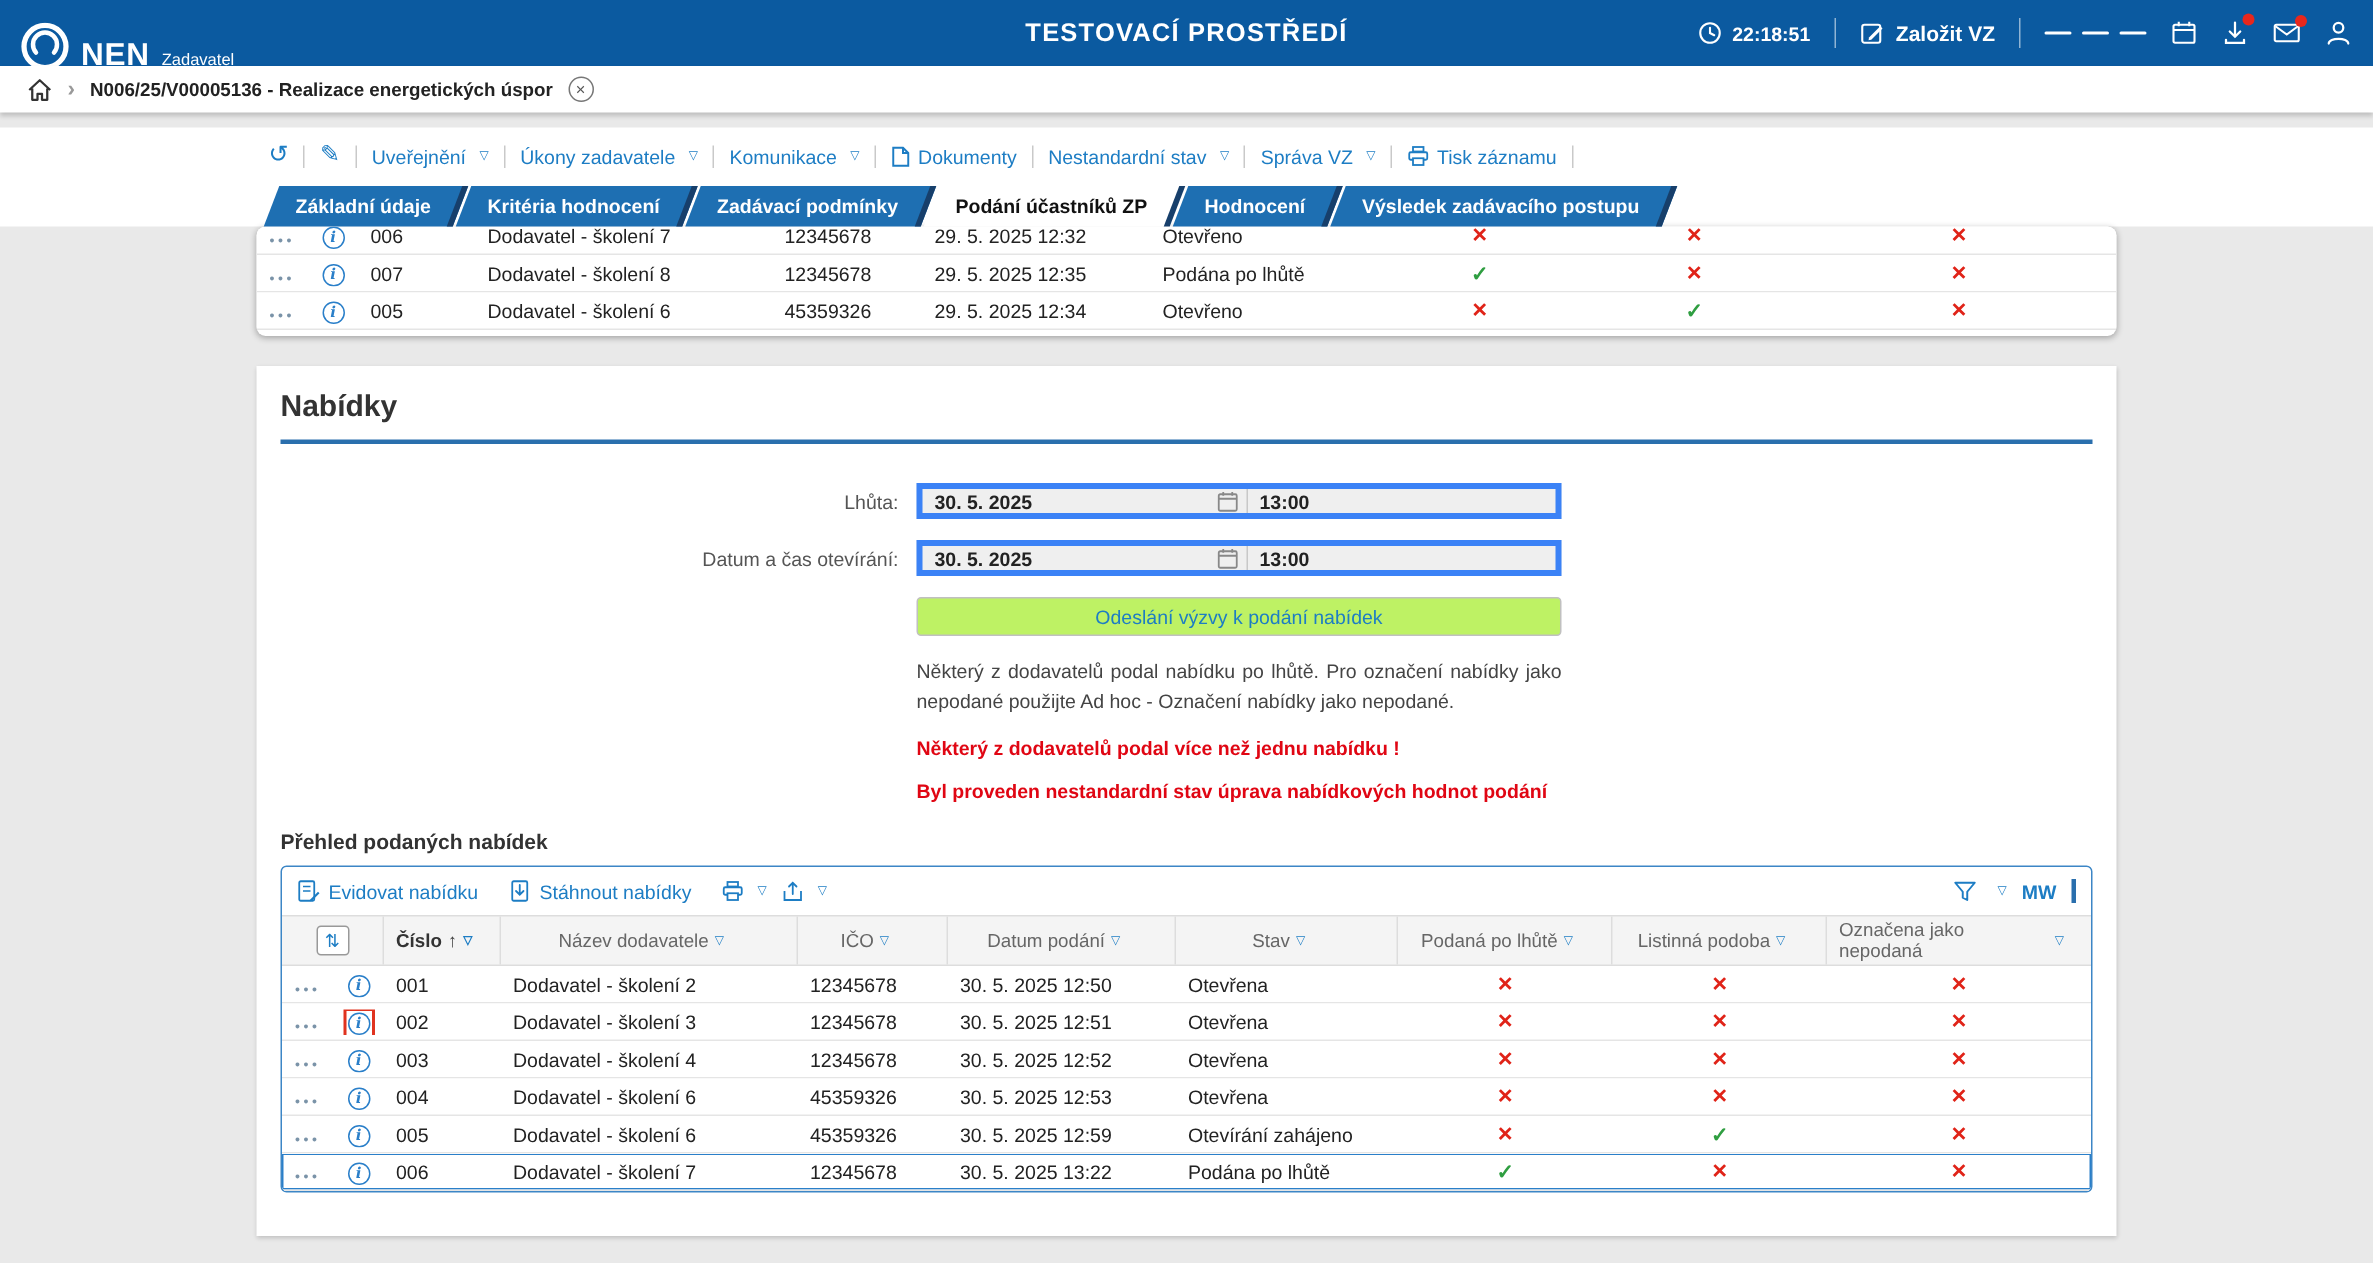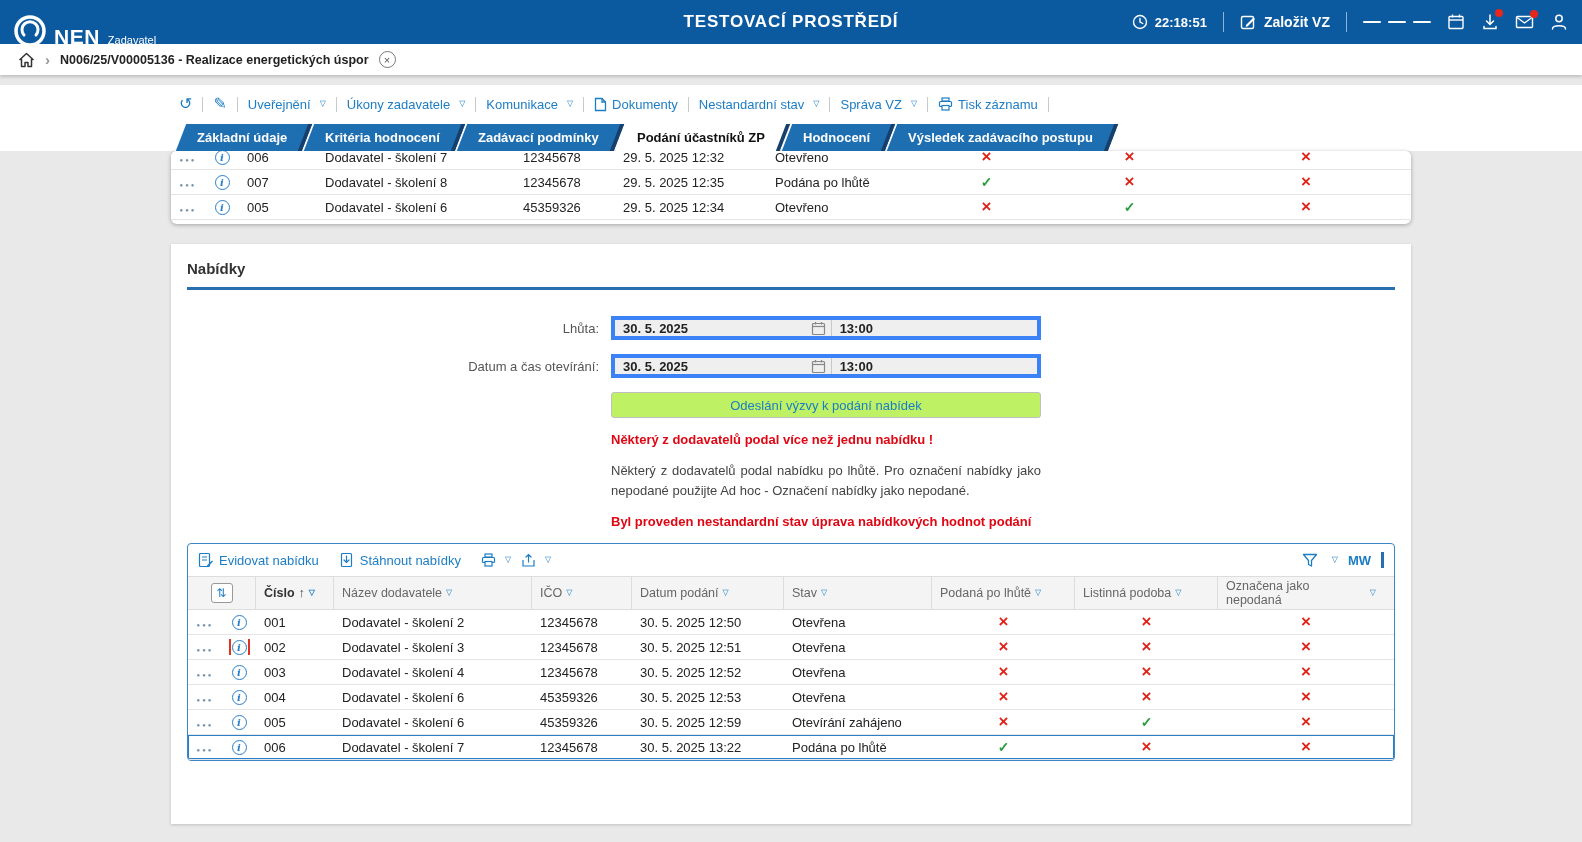--- a/index.html
+++ b/index.html
@@ -58,21 +58,21 @@
   .mark { font-weight:bold; }
   .mark[data-val="no"]::before { content:"×"; color:#e02318; font-size:17px; }
   .mark[data-val="yes"]::before { content:"✓"; color:#2f9e41; font-size:14px; }
 
   
   .topcard { background:#fff; border-radius:6px; box-shadow:0 1px 4px rgba(0,0,0,.3); height:73px; overflow:hidden; }
   .topcard .trow:first-child { margin-top:-6px; }
 
   
   .bigpanel { background:#fff; margin-top:20px; box-shadow:0 1px 3px rgba(0,0,0,.18); padding:16px 16px 12px 16px; min-height:580px; }
-  .sec-title { font-size:15px; font-weight:bold; color:#333; padding-bottom:10px; border-bottom:3px solid #2a6fad; }
+  .sec-title { font-size:20px; font-weight:bold; color:#333; padding-bottom:10px; border-bottom:3px solid #2a6fad; }
 
   .form { margin-top:26px; }
   .frow { display:flex; align-items:center; margin-bottom:14px; }
   .flabel { width:412px; text-align:right; color:#555; margin-right:12px; font-size:13px; }
   .dtfield { width:430px; height:24px; background:#efefef; border:4px solid #3b82f6; display:flex; align-items:center; }
   .dtfield input { border:none; background:transparent; font:bold 13px "Liberation Sans", sans-serif; color:#222; width:100%; padding:0 8px; outline:none; }
   .d-part { flex:1.05; display:flex; align-items:center; height:100%; }
   .t-part { flex:1; border-left:1px solid #c8c8c8; display:flex; align-items:center; height:100%; }
   .cal-ic { flex:0 0 20px; color:#777; }
   .send-btn { width:430px; height:26px; background:#bef264; border:1px solid #c0c0c0; border-radius:3px; color:#1d7dc4; font-size:13px; cursor:pointer; font-family:"Liberation Sans", sans-serif; }
@@ -80,21 +80,21 @@
   .red { color:#e00613; font-weight:bold; font-size:13px; margin-bottom:14px; }
   .note { color:#444; font-size:13px; text-align:justify; line-height:1.5; margin-bottom:14px; }
 
   .pre-title { font-size:14px; font-weight:bold; color:#333; margin:18px 0 8px 0; }
 
   .panel { border:1px solid #3c86c6; border-radius:4px; background:#fff; overflow:hidden; }
   .panel-tbar { display:flex; align-items:center; gap:10px; padding:8px 10px; }
   .panel-tbar .spacer { flex:1; }
   .blue-divider { width:3px; height:16px; background:#2a6fad; }
   .thead { display:grid; grid-template-columns:68px 78px 198px 100px 152px 148px 143px 143px 1fr; background:#f4f4f4; border-top:1px solid #ddd; border-bottom:1px solid #ddd; height:34px; align-items:center; }
-  .hcell { position:relative; padding:0 18px 0 8px; font-size:12.5px; color:#666; border-right:1px solid #ddd; height:100%; display:flex; align-items:center; cursor:pointer; }
+  .hcell { position:relative; padding:0 18px 0 8px; font-size:12.5px; color:#666; border-right:1px solid #ddd; height:100%; display:flex; align-items:center; cursor:pointer;justify-content:center; }
   .hcell:last-child { border-right:none; }
   .hcell.first { justify-content:center; padding-right:8px; }
   .h-cislo { font-weight:bold; color:#333; }
   .sort-arrow { color:#444; font-weight:bold; margin-left:4px; }
   .sortbox { width:22px; height:20px; border:1px solid #999; border-radius:3px; background:#fff; display:inline-flex; align-items:center; justify-content:center; color:#1d7dc4; font-size:12px; cursor:pointer; }
 
   svg { display:block; }
 </style>
 </head>
 <body>
@@ -319,25 +319,26 @@
           <div class="t-part">
             <input readonly="" value="13:00" style="">
           </div>
         </div>
       </div>
       <div class="frow">
         <span class="flabel"></span>
         <button class="send-btn">Odeslání výzvy k podání nabídek</button>
       </div>
 
+      <div class="msg note">Některý z dodavatelů podal nabídku po lhůtě. Pro označení nabídky jako nepodané použijte Ad hoc - Označení nabídky jako nepodané.</div>
       <div class="msg red">Některý z dodavatelů podal více než jednu nabídku !</div>
-      <div class="msg note">Některý z dodavatelů podal nabídku po lhůtě. Pro označení nabídky jako nepodané použijte Ad hoc - Označení nabídky jako nepodané.</div>
       <div class="msg red">Byl proveden nestandardní stav úprava nabídkových hodnot podání</div>
     </div>
 
+    <div class="pre-title">Přehled podaných nabídek</div>
 
     <div class="panel">
       <div class="panel-tbar">
         <span class="tlink">
           <svg width="16" height="16" viewBox="0 0 16 16">
               <rect x="1.5" y="1.5" width="10" height="13" rx="1" fill="none" stroke="#1d7dc4" stroke-width="1.2"></rect>
               <path d="M4 5 H9 M4 8 H9" stroke="#1d7dc4" stroke-width="1.1"></path>
               <path d="M9 13.5 L14 8.5 L15 9.5 L10 14.5 L8.7 14.8 Z" fill="#1d7dc4"></path>
             </svg>
           <span>Evidovat nabídku</span>

